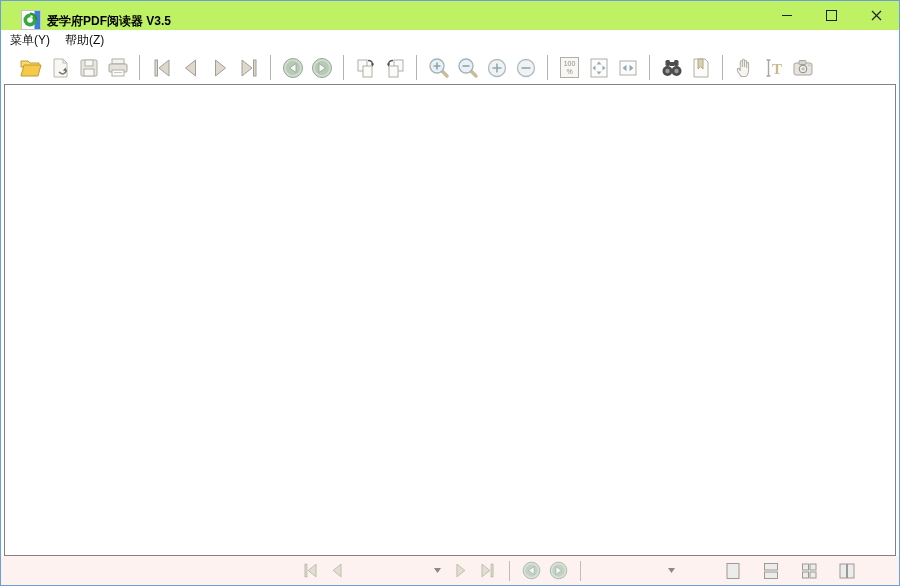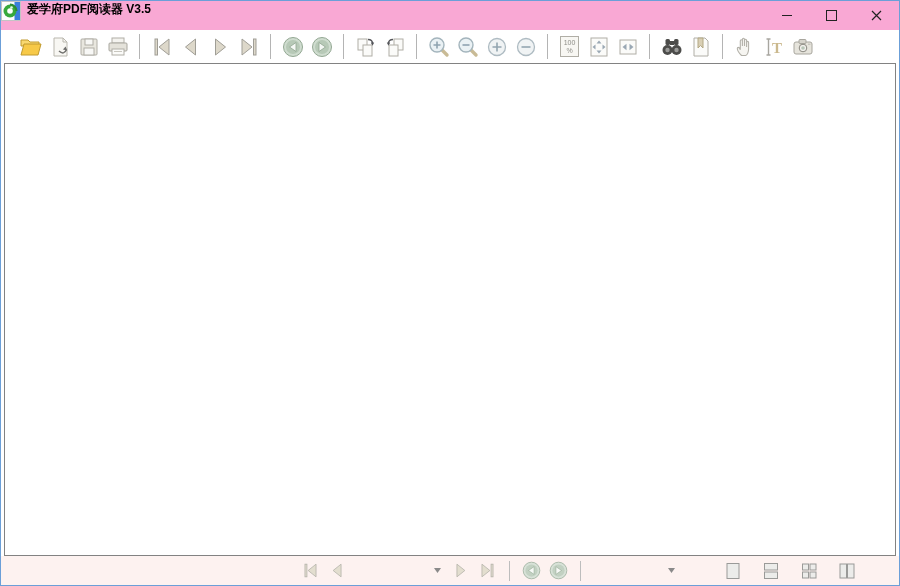--- a/index.html
+++ b/index.html
@@ -4,21 +4,21 @@
 <style>
   html,body{margin:0;padding:0;background:#fff;}
   .window{
     width:900px;height:586px;box-sizing:border-box;
     border:1px solid #6b9fd8;background:#fff;
     display:flex;flex-direction:column;
     font-family:"Liberation Sans","DejaVu Sans",sans-serif;
     overflow:hidden;
   }
   
-  .titlebar{height:29px;flex:0 0 auto;display:flex;align-items:flex-start;padding-left:0;background:#f9a8d4;}
+  .titlebar{height:29px;flex:0 0 auto;display:flex;align-items:flex-end;padding-left:20px;background:#bef264;}
   .app-icon{width:20px;height:20px;flex:0 0 auto;}
   .title-text{font-size:12px;font-weight:bold;color:#000;margin-left:6px;white-space:nowrap;}
   .win-controls{margin-left:auto;display:flex;height:100%;}
   .win-btn{width:45px;height:100%;display:flex;align-items:center;justify-content:center;cursor:default;}
   .min-glyph{display:inline-block;width:10px;border-bottom:1px solid #222;}
   .max-glyph{display:inline-block;width:9px;height:9px;border:1px solid #222;}
   
   .menubar{height:21px;flex:0 0 auto;display:flex;align-items:center;padding-left:9px;gap:15px;font-size:12px;color:#111;background:#fff;}
   .menu-item{white-space:nowrap;}
   
@@ -65,20 +65,24 @@
         <span class="max-glyph"></span>
       </div>
       <div class="win-btn">
         <svg width="11" height="11" viewBox="0 0 11 11">
           <path d="M1 1 L10 10 M10 1 L1 10" stroke="#222" stroke-width="1.2"></path>
         </svg>
       </div>
     </div>
   </div>
 
+  <div class="menubar">
+    <span class="menu-item">菜单(Y)</span>
+    <span class="menu-item">帮助(Z)</span>
+  </div>
 
   <div class="toolbar">
 
     <div class="tbtn">
       <svg width="24" height="24" viewBox="0 0 24 24">
         <path d="M2 5 h7 l2 2 h9 v4 H2 Z" fill="#f9d870" stroke="#c19a2e"></path>
         <path d="M2 20 L5 9 h17 l-3 11 Z" fill="#f7c948" stroke="#c19a2e"></path>
       </svg>
     </div>
     <div class="tbtn">

